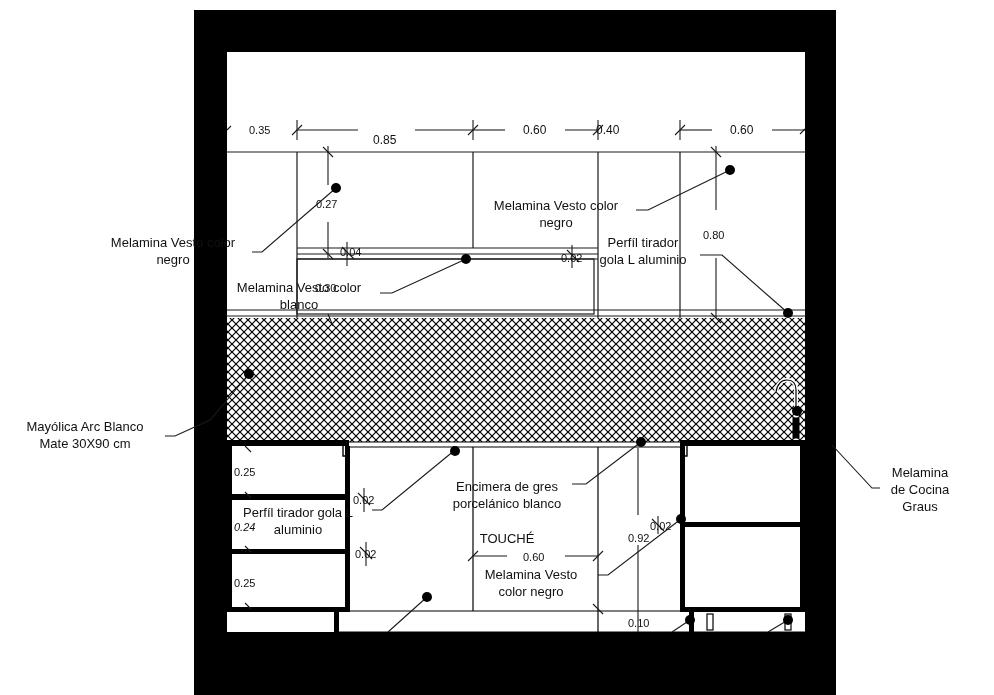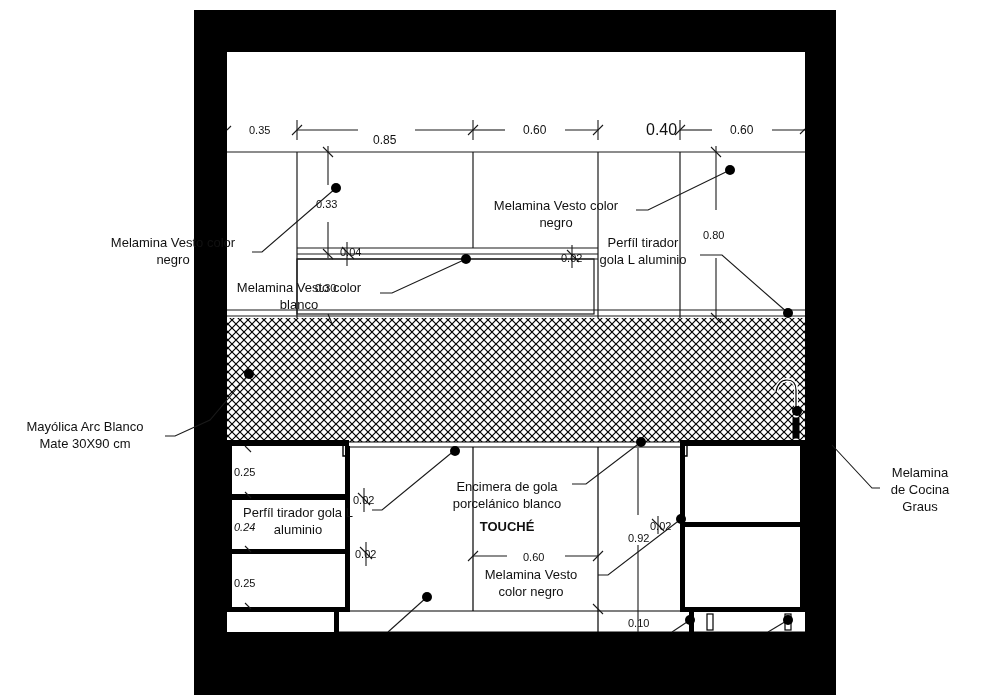--- a/index.html
+++ b/index.html
@@ -161,24 +161,24 @@
     <circle cx="681" cy="519" r="5"></circle>
     <circle cx="427" cy="597" r="5"></circle>
     <circle cx="690" cy="620" r="5"></circle>
     <circle cx="788" cy="620" r="5"></circle>
   </g>
 </svg>
 
 <div class="dim" style="left:249px;top:124px;font-size:11px;">0.35</div>
 <div class="dim" style="left:373px;top:134px;font-size:12px;">0.85</div>
 <div class="dim" style="left:523px;top:124px;font-size:12px;">0.60</div>
-<div class="dim" style="left:646px;top:124px;font-size:16px;">0.40</div>
+<div class="dim" style="left:596px;top:124px;font-size:12px;">0.40</div>
 <div class="dim" style="left:730px;top:124px;font-size:12px;">0.60</div>
 
-<div class="dim" style="left:316px;top:198px;">0.33</div>
+<div class="dim" style="left:316px;top:198px;">0.27</div>
 <div class="dim" style="left:340px;top:246px;">0.04</div>
 <div class="dim" style="left:315px;top:282px;">0.30</div>
 <div class="dim" style="left:561px;top:252px;">0.02</div>
 <div class="dim" style="left:703px;top:229px;">0.80</div>
 
 <div class="dim" style="left:234px;top:466px;">0.25</div>
 <div class="dim" style="left:234px;top:521px;font-style:italic;">0.24</div>
 <div class="dim" style="left:234px;top:577px;">0.25</div>
 <div class="dim" style="left:353px;top:494px;">0.02</div>
 <div class="dim" style="left:355px;top:548px;">0.02</div>
@@ -217,21 +217,21 @@
   <div>de Cocina</div>
   <div>Graus</div>
 </div>
 
 <div class="lbl r" style="left:228px;top:504px;width:140px;">
   <div>Perfíl tirador gola L</div>
   <div>aluminio</div>
 </div>
 
 <div class="lbl r" style="left:440px;top:478px;width:134px;">
-  <div>Encimera de gola</div>
+  <div>Encimera de gres</div>
   <div>porcelánico blanco</div>
-  <div style="margin-top:6px;font-weight:bold;">TOUCHÉ</div>
+  <div style="margin-top:18px;">TOUCHÉ</div>
 </div>
 
 <div class="lbl r" style="left:474px;top:566px;width:114px;">
   <div>Melamina Vesto</div>
   <div>color negro</div>
 </div>
 
 </body></html>

